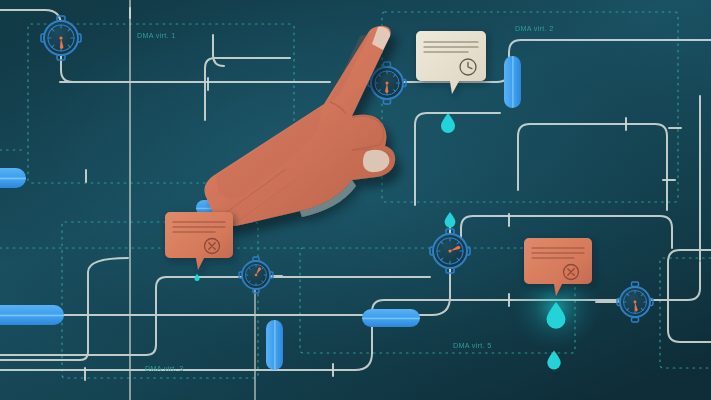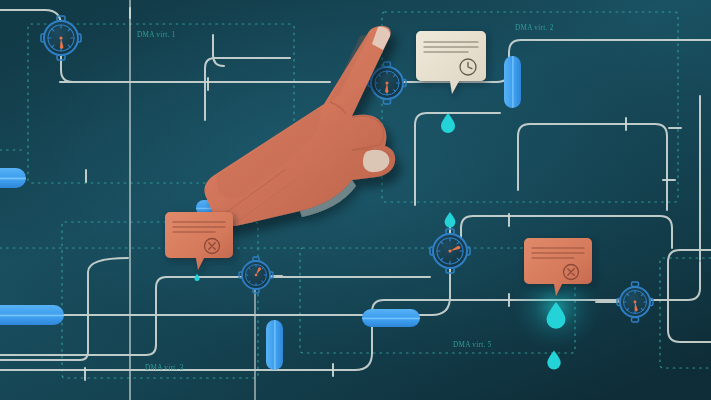--- a/index.html
+++ b/index.html
@@ -17,21 +17,21 @@
   }
   #stage svg.layer{
     position:absolute;
     left:0; top:0;
     width:711px;
     height:400px;
     display:block;
   }
   .zone-label{
     position:absolute;
-    font-family:Liberation Serif, serif;
+    font-family:Liberation Sans, sans-serif;
     font-size:7.2px;
     letter-spacing:0.3px;
     color:#2f9e96;
     white-space:nowrap;
     user-select:none;
   }
 </style>
 </head>
 <body>
 

